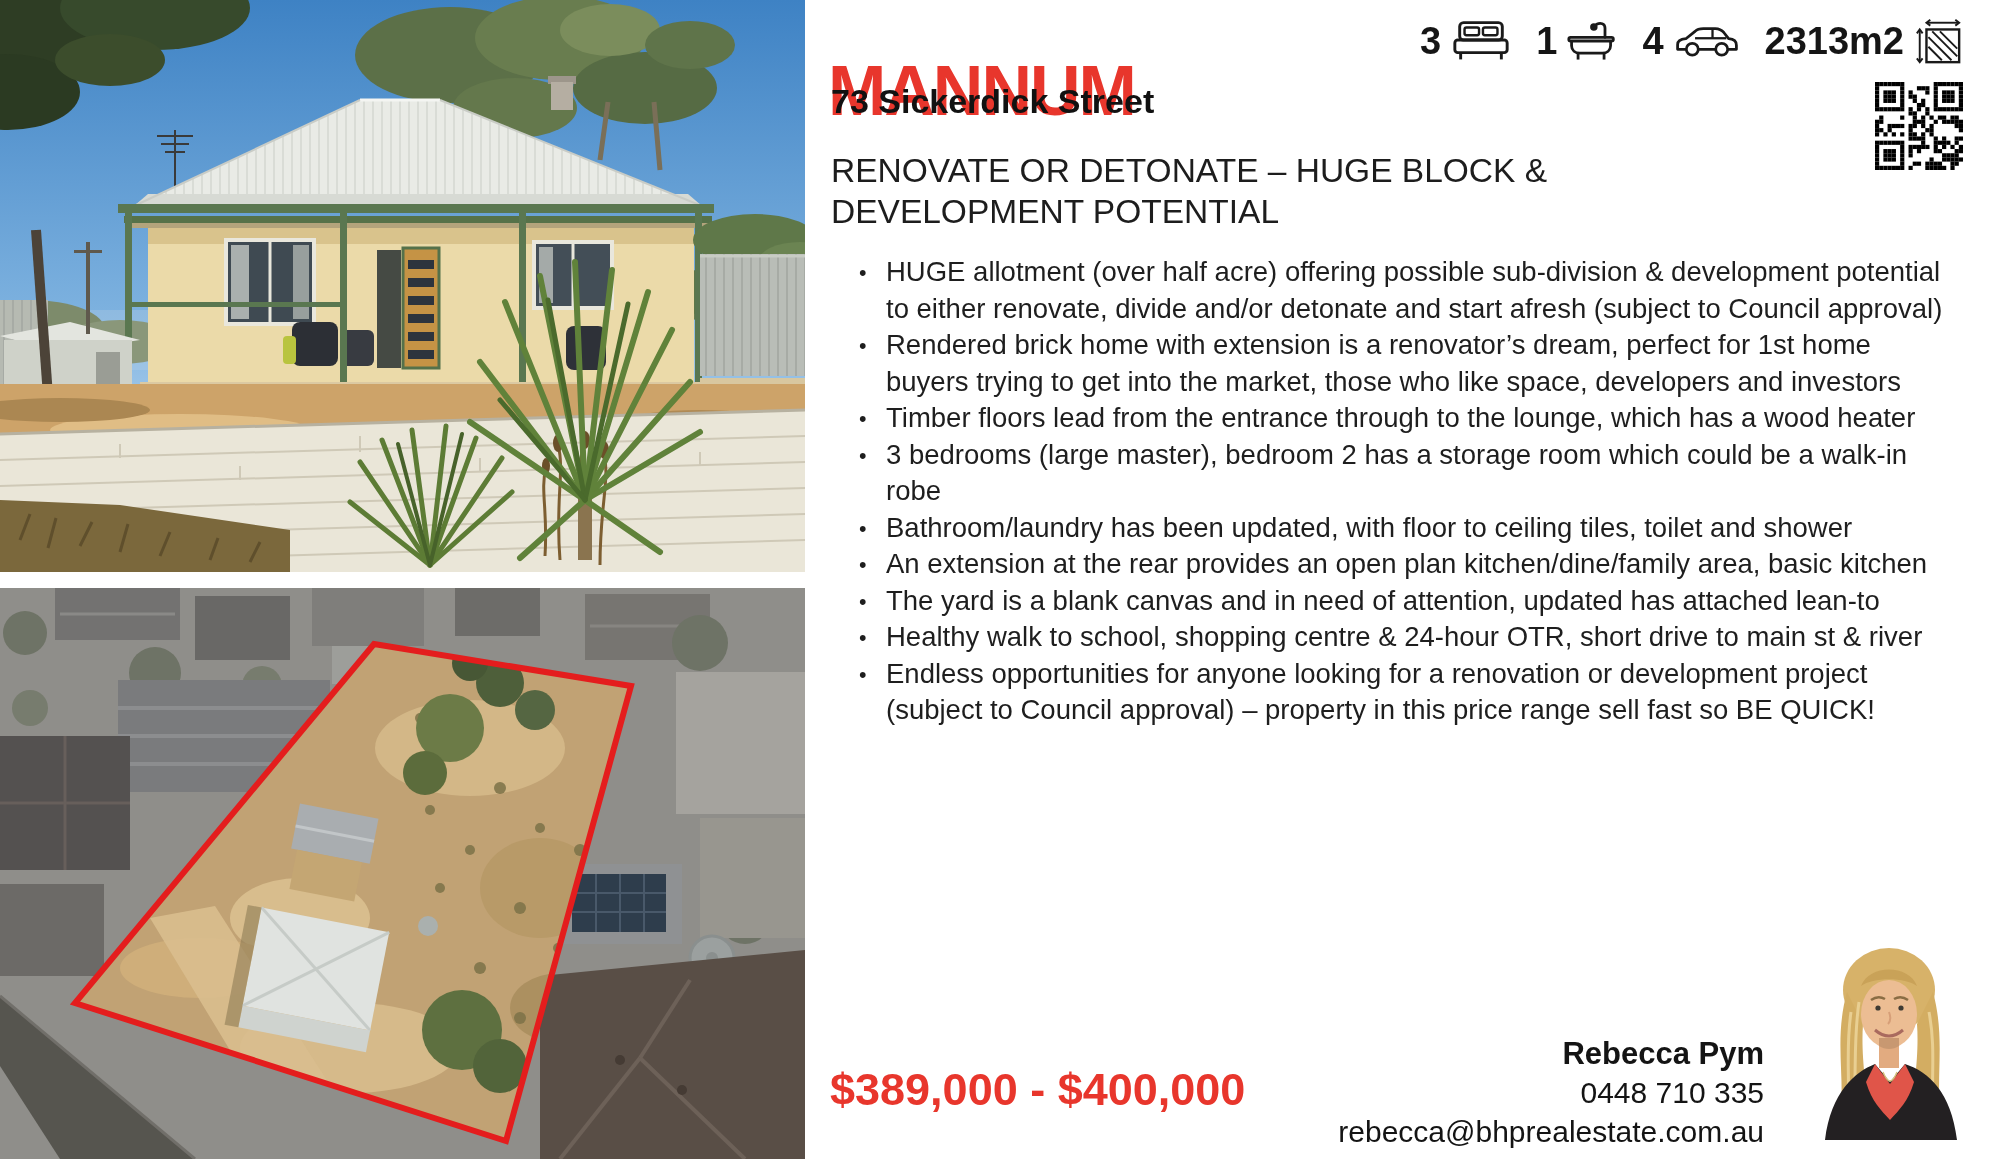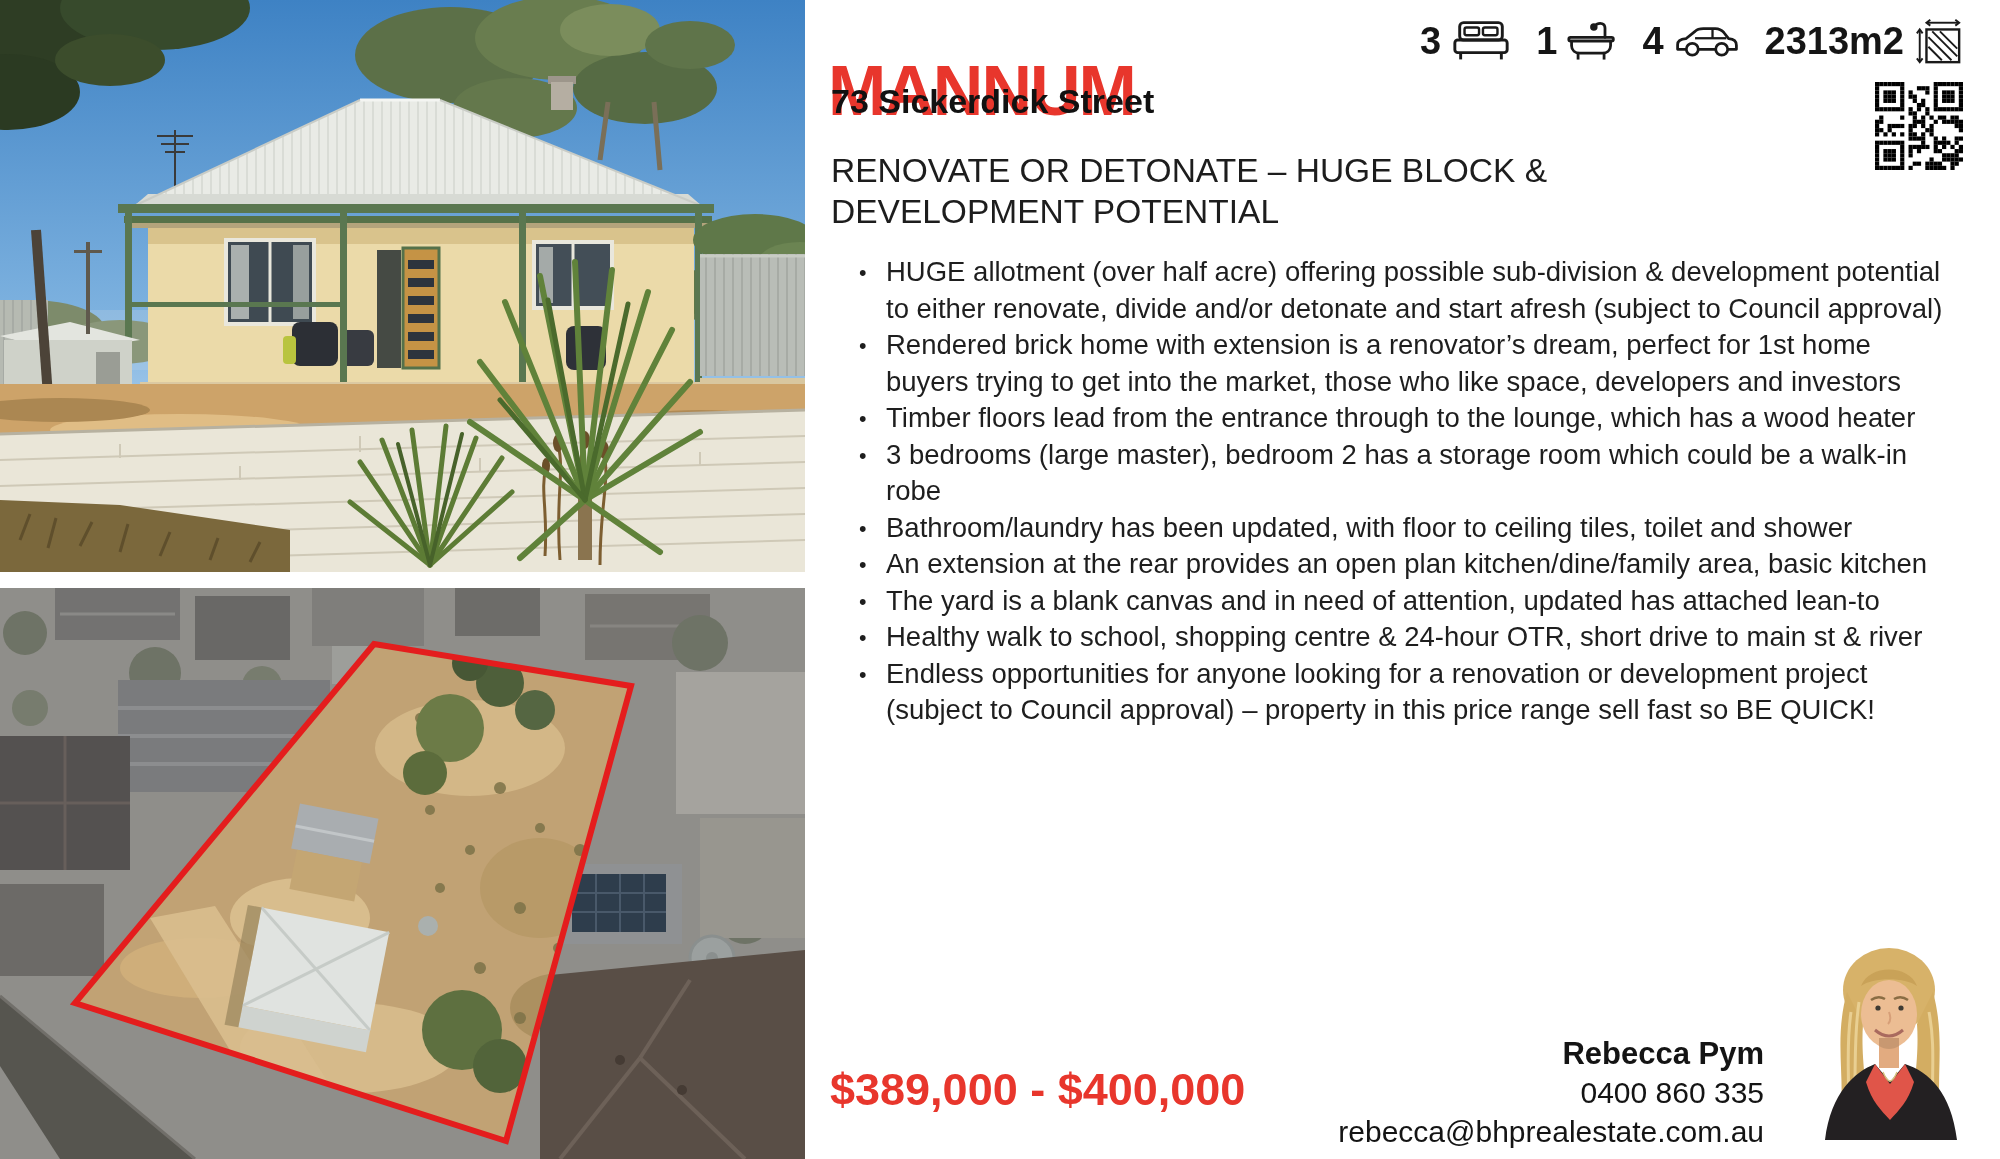--- a/index.html
+++ b/index.html
@@ -634,21 +634,21 @@
     <li>An extension at the rear provides an open plan kitchen/dine/family area, basic kitchen</li>
     <li>The yard is a blank canvas and in need of attention, updated has attached lean-to</li>
     <li>Healthy walk to school, shopping centre &amp; 24-hour OTR, short drive to main st &amp; river</li>
     <li>Endless opportunities for anyone looking for a renovation or development project (subject to Council approval) – property in this price range sell fast so BE QUICK!</li>
   </ul>
 
 <div class="abs price">$389,000 - $400,000</div>
 
 <div class="abs agent">
   <div class="agent-name">Rebecca Pym</div>
-  <div class="agent-phone">0400 860 335</div>
+  <div class="agent-phone">0448 710 335</div>
   <div class="agent-email">rebecca@bhprealestate.com.au</div>
 </div>
 
 <div class="abs agent-photo">
 <svg viewBox="0 0 146 208">
   <rect width="146" height="208" fill="#ffffff"></rect>
 
   <ellipse cx="72" cy="58" rx="46" ry="42" fill="#d7b269"></ellipse>
   <path d="M30 60 C16 110 30 150 22 196 L54 198 C48 150 44 120 46 92 Z" fill="#d3ad62"></path>
   <path d="M116 60 C130 112 116 152 126 196 L92 200 C98 150 102 120 100 92 Z" fill="#d3ad62"></path>

